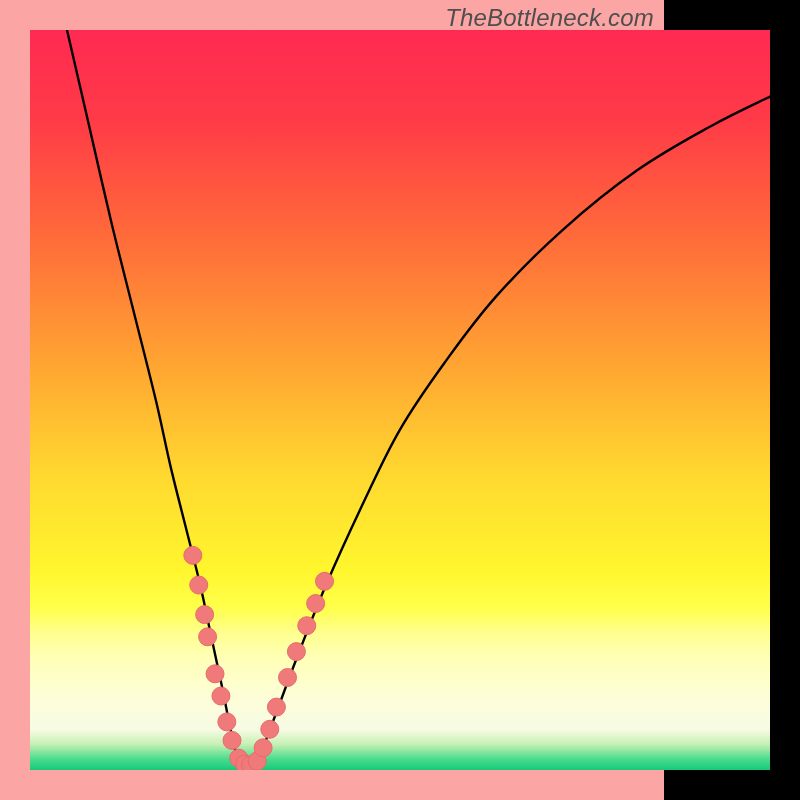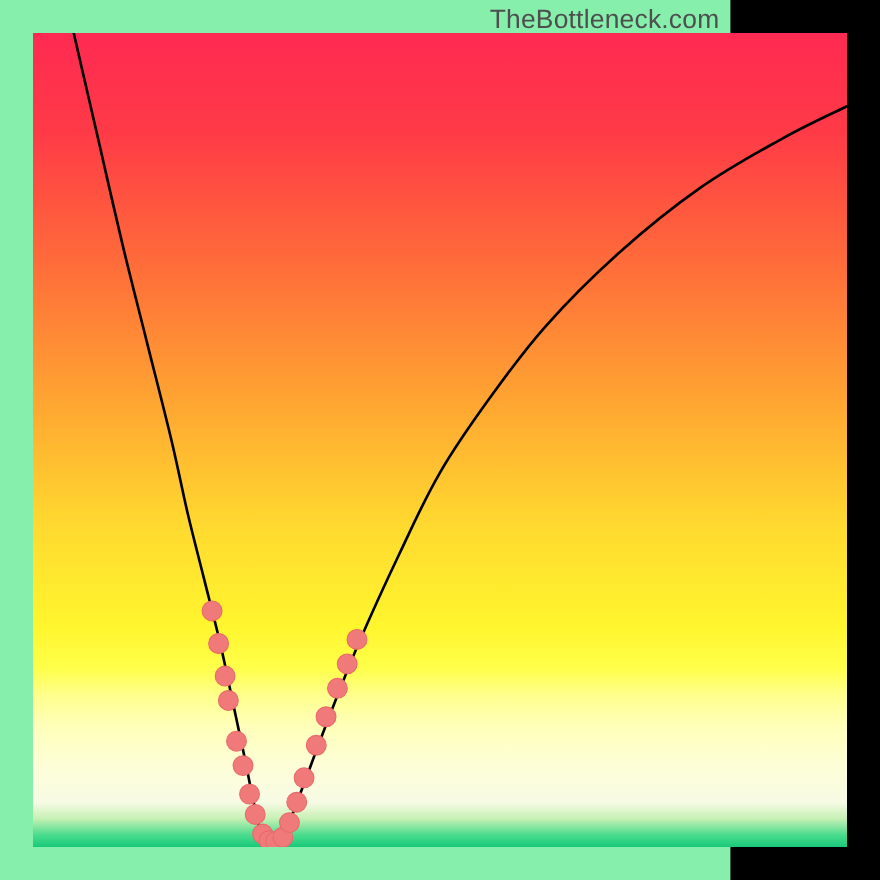--- a/index.html
+++ b/index.html
@@ -10,21 +10,22 @@
     overflow: hidden;
     background: #000;
     font-family: Arial, Helvetica, sans-serif;
   }
   .frame {
     position: absolute;
     top: 0;
     left: 0;
     width: 664px;
     height: 800px;
-    background: #86efac;
+    background: #fca5a5;
+    font-style: italic;
   }
   .plot {
     position: absolute;
     top: 30px;
     left: 30px;
     width: 740px;
     height: 740px;
     overflow: hidden;
   }
   .bg-gradient {

